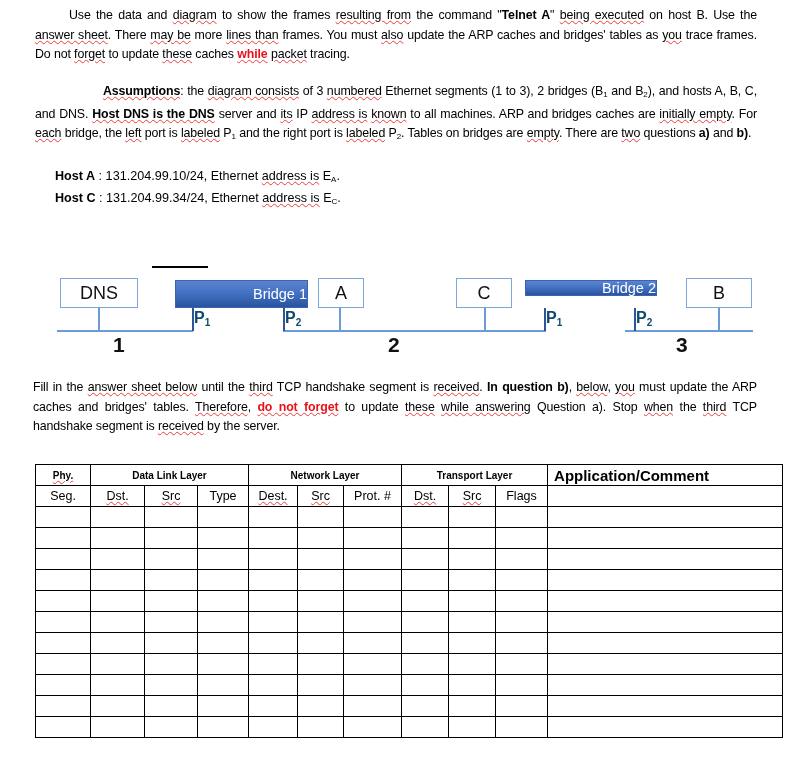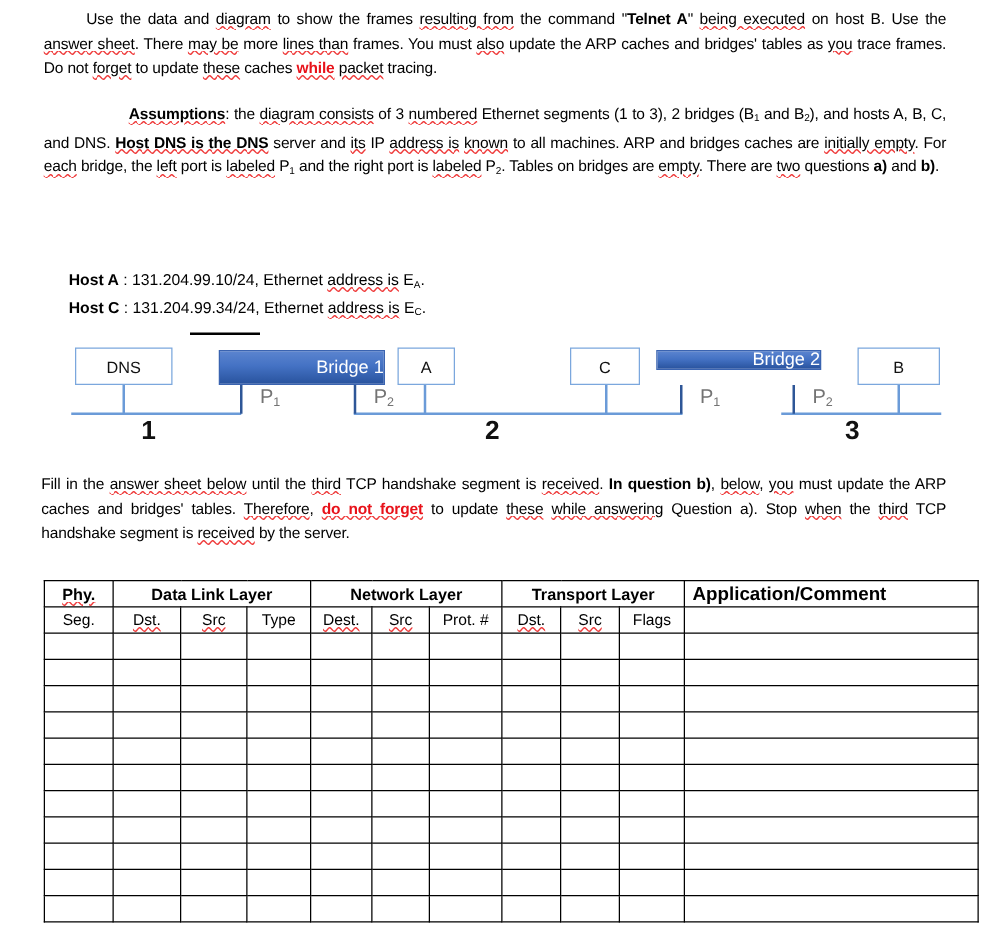--- a/index.html
+++ b/index.html
@@ -35,52 +35,51 @@
   .sqr{ 
     text-decoration:underline;
     text-decoration-style:wavy;
     text-decoration-color:#ef3b3b;
     text-decoration-thickness:1px;
     text-underline-offset:1px;
   }
   sub{font-size:8px;vertical-align:-2px;}
 
   
-  .hostlist{position:absolute;left:0;top:167px;width:788px;margin-top:48px;}
+  .hostlist{position:absolute;left:0;top:167px;width:788px;}
   .hostrow{
     font-size:12.6px;line-height:19.2px;
     padding-left:55px;white-space:nowrap;
   }
   .hostrow .hname{font-weight:bold;}
 
   
   .diagram{position:absolute;left:0;top:255px;width:788px;height:115px;}
   .nodebox{
     position:absolute;
     background:#ffffff;
     border:1px solid #7ba7dd;
     box-sizing:border-box;
     display:flex;align-items:center;justify-content:center;
-    font-size:13px;color:#111;
+    font-size:18px;color:#111;
   }
   .bridgebox{
     position:absolute;
     background:linear-gradient(180deg,#5b84cf 0%,#4472c4 45%,#29539e 100%);
     border:1px solid #3a63b0;
     box-sizing:border-box;
     display:flex;align-items:center;justify-content:flex-end;
     color:#ffffff;font-size:14.5px;
   }
   .drop{position:absolute;background:#6b9bd8;width:2px;}
   .bus{position:absolute;background:#6b9bd8;height:2px;}
   .blackline{position:absolute;background:#000;height:2px;}
   .plabel{
-    position:absolute;font-size:16px;font-weight:normal;color:#737373;
+    position:absolute;font-size:16px;font-weight:bold;color:#0c4a6e;
     font-family:"Liberation Sans", sans-serif;
-    padding-left:14px;
   }
   .plabel sub{font-size:10px;vertical-align:-3px;}
   .seglabel{position:absolute;font-size:21px;font-weight:bold;color:#111;}
 
   
   .qhead{
     position:absolute;left:35px;top:443px;
     font-size:14px;font-weight:bold;color:#000;
   }
   .qhead .pts{font-weight:bold;}
@@ -94,21 +93,21 @@
     font-size:12.5px;
   }
   table.trace td,table.trace th{
     border:1px solid #000;
     padding:0 4px;
     height:20px;
     font-weight:normal;
     text-align:center;
     box-sizing:border-box;
   }
-  table.trace th.grp{font-weight:bold;font-size:13px;height:21px;}
+  table.trace th.grp{font-weight:bold;font-size:10px;height:21px;}
   table.trace th.sub{font-size:12.5px;height:21px;}
   table.trace th.appcol{font-weight:bold;font-size:15px;text-align:left;padding-left:6px;}
   table.trace td.empty{height:21px;}
 </style>
 </head>
 <body>
 
 <div class="page">
 
   <div class="para indent" style="left:35px;top:6px;width:722px;">

